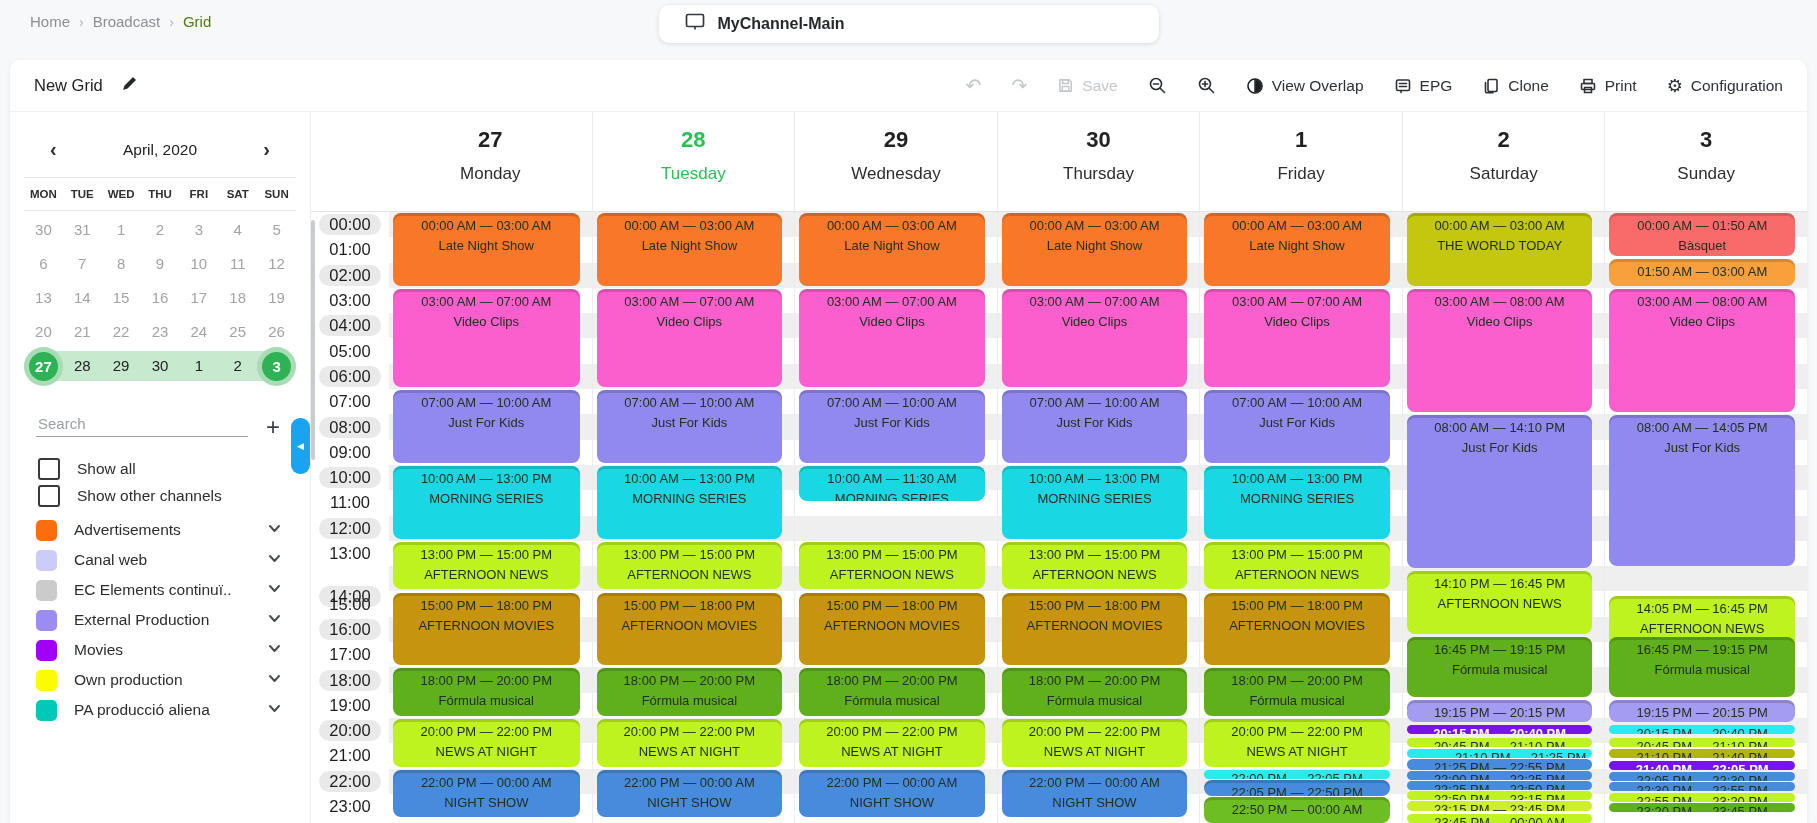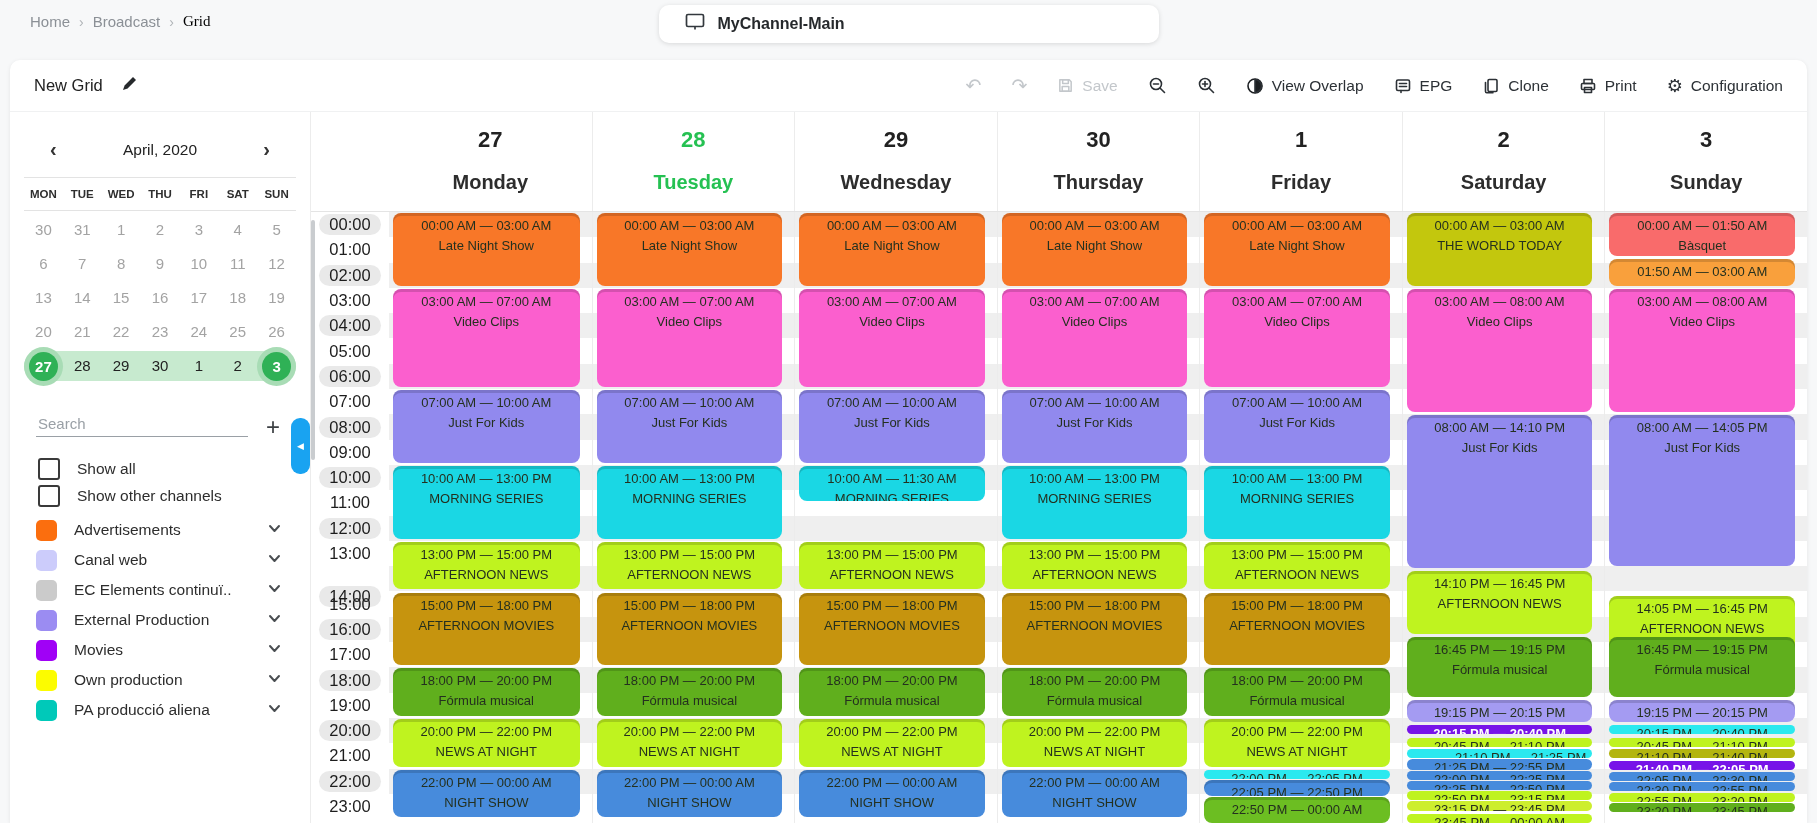--- a/index.html
+++ b/index.html
@@ -6,21 +6,21 @@
   body{
     width:1817px;height:823px;overflow:hidden;
     background:#f7f8f9;
     font-family:"Liberation Sans","DejaVu Sans",sans-serif;
     color:#222;
   }
   
   .topbar{height:60px;position:relative;}
   .crumbs{position:absolute;left:30px;top:13px;font-size:15px;color:#8b9096;display:flex;gap:9px;align-items:center;}
   .crumbs .sep{color:#b0b4b8;font-size:14px;}
-  .crumbs .active{color:#000000;font-family:Liberation Serif, serif;}
+  .crumbs .active{color:#4d7c0f;}
   .channel-box{
     position:absolute;left:50%;top:5px;transform:translateX(-50%);
     width:500px;height:38px;background:#fff;border-radius:10px;
     box-shadow:0 1px 5px rgba(0,0,0,.13);
     display:flex;align-items:center;padding-left:26px;box-sizing:border-box;gap:13px;
   }
   .channel-box svg{flex:0 0 auto;}
   .channel-name{font-size:16px;font-weight:700;color:#26292c;}
   
   .card{
@@ -87,21 +87,21 @@
     border-radius:9px;z-index:7;display:flex;align-items:center;justify-content:center;cursor:pointer;
   }
   .collapse-tab span{color:#fff;font-size:9px;}
   .day-head{
     display:grid;grid-template-columns:78px repeat(7,1fr);height:100px;
     border-bottom:1px solid #e4e4e4;box-sizing:border-box;
   }
   .dh-cell{border-left:1px solid #ececec;text-align:center;padding-top:15px;box-sizing:border-box;}
   .dh-cell:first-child,.dh-cell:nth-child(2){border-left:none;}
   .dh-num{font-size:22px;font-weight:700;color:#222;}
-  .dh-name{font-size:20px;color:#2d2d2d;margin-top:18px;font-weight:bold;}
+  .dh-name{font-size:17px;color:#2d2d2d;margin-top:11px;}
   .dh-cell.accent .dh-num,.dh-cell.accent .dh-name{color:#25c152;}
   .grid-body{
     position:absolute;top:100px;left:0;right:0;bottom:0;overflow:hidden;
   }
   .bands{position:absolute;left:78px;right:0;top:0;bottom:0;}
   .band{position:absolute;left:0;right:0;background:#efefef;}
   .gutter{position:absolute;left:0;top:0;width:78px;bottom:0;}
   .hour{
     position:absolute;left:0;width:78px;display:flex;align-items:center;justify-content:center;
     font-size:16.5px;font-weight:500;color:#1d1d1d;

